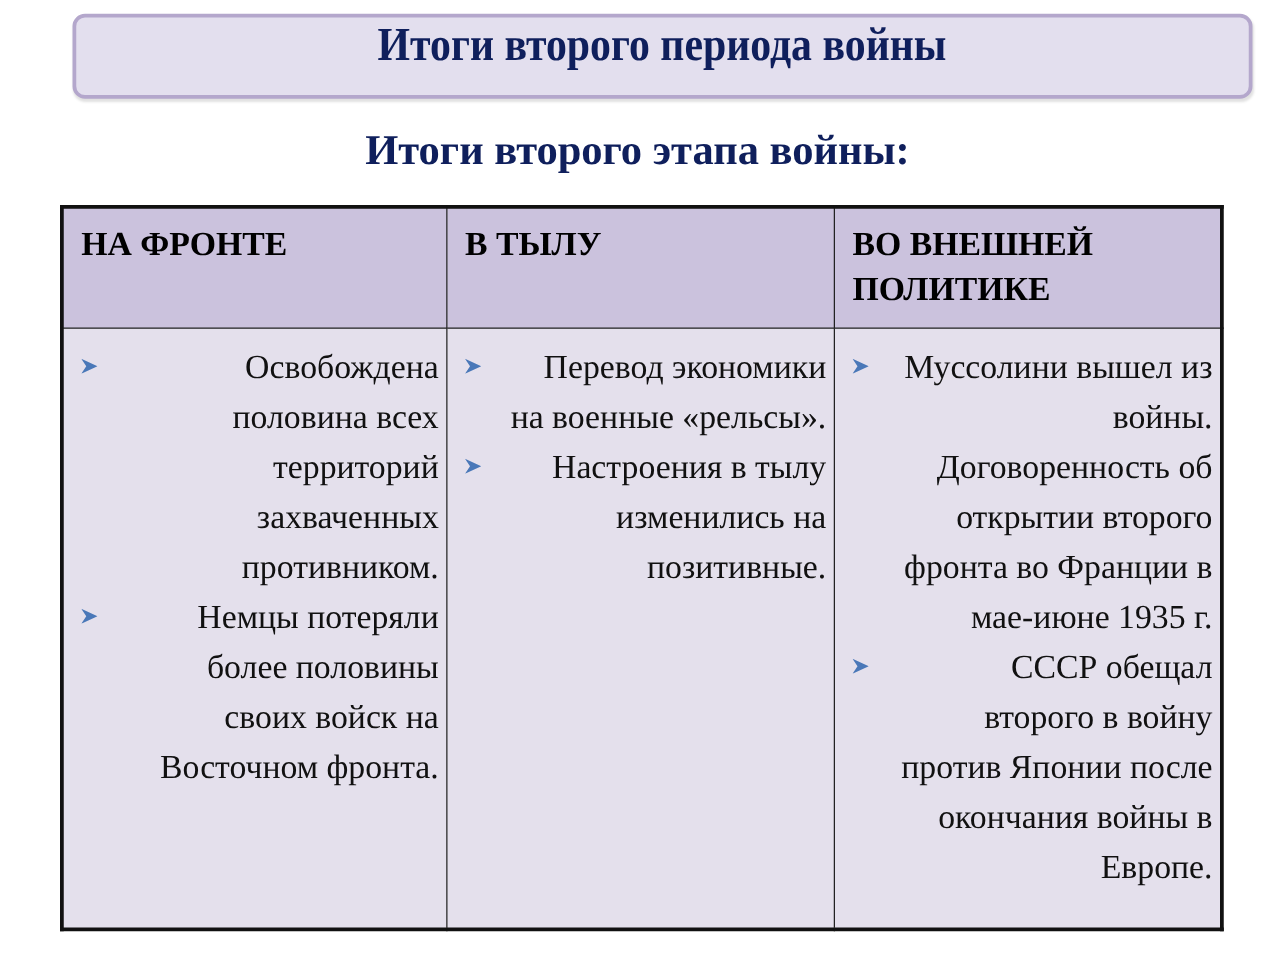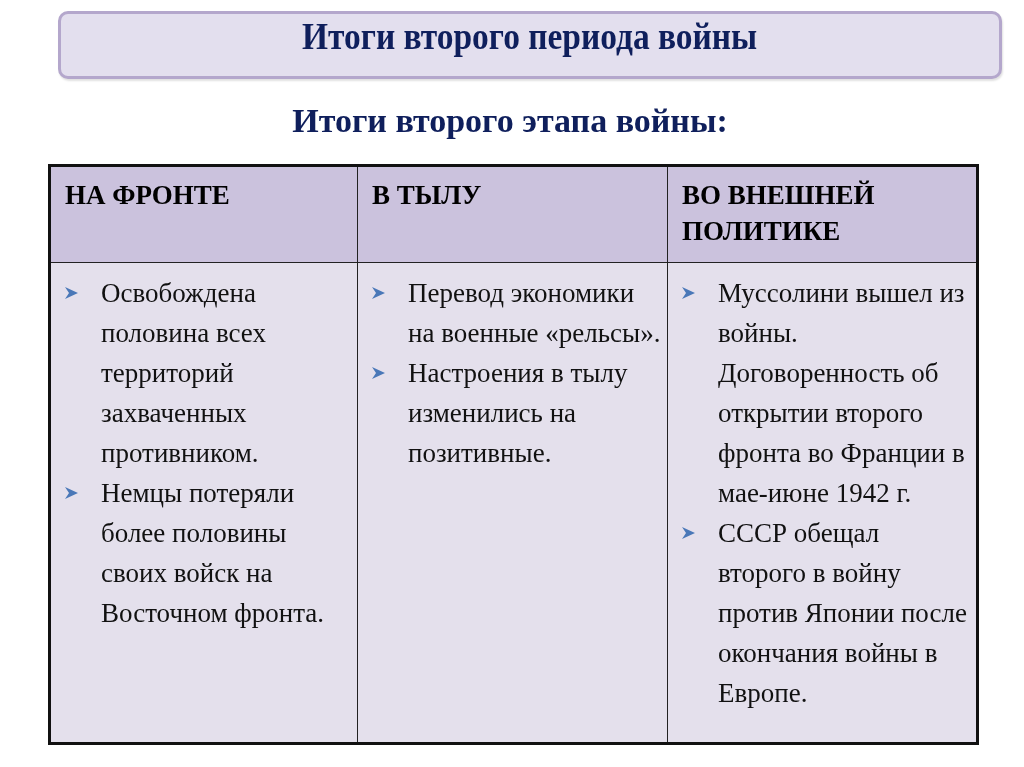--- a/index.html
+++ b/index.html
@@ -31,21 +31,21 @@
   }
   table.results th {
     background: #cbc2dd; font-weight: bold; font-size: 27px; color: #000;
     padding: 10px 12px 13px 14px; line-height: 36px; height: 76px; box-sizing: border-box;
   }
   table.results td {
     background: #e4e0ec; font-size: 27px; color: #111; padding: 10px 6px 0 12px;
     line-height: 40px;
   }
   col.c1 { width: 308px; } col.c2 { width: 310px; } col.c3 { width: 310px; }
-  ul.bullets { list-style: none; margin: 0; padding: 0; }
+  ul.bullets { list-style: none; margin: 0; padding: 0; text-align: right; }
   ul.bullets li { position: relative; padding-left: 38px; margin: 0; }
   ul.bullets li .arrow {
     position: absolute; left: 2px; top: 14px; width: 13px; height: 12px;
   }
 </style>
 </head>
 <body>
 
 <div class="title-box">
   <span class="title">Итоги второго периода войны</span>
@@ -99,21 +99,21 @@
             <span>Настроения в тылу изменились на позитивные.</span>
           </li>
         </ul>
       </td>
       <td>
         <ul class="bullets">
           <li>
             <svg class="arrow" viewBox="0 0 13 12">
                 <path d="M0 0 L13 6 L0 12 L4 6 Z" fill="#4a78b8"></path>
               </svg>
-            <span>Муссолини вышел из войны. Договоренность об открытии второго фронта во Франции в мае-июне 1942 г.</span>
+            <span>Муссолини вышел из войны. Договоренность об открытии второго фронта во Франции в мае-июне 1935 г.</span>
           </li>
           <li>
             <svg class="arrow" viewBox="0 0 13 12">
                 <path d="M0 0 L13 6 L0 12 L4 6 Z" fill="#4a78b8"></path>
               </svg>
             <span>СССР обещал второго в войну против Японии после окончания войны в Европе.</span>
           </li>
         </ul>
       </td>
     </tr>

